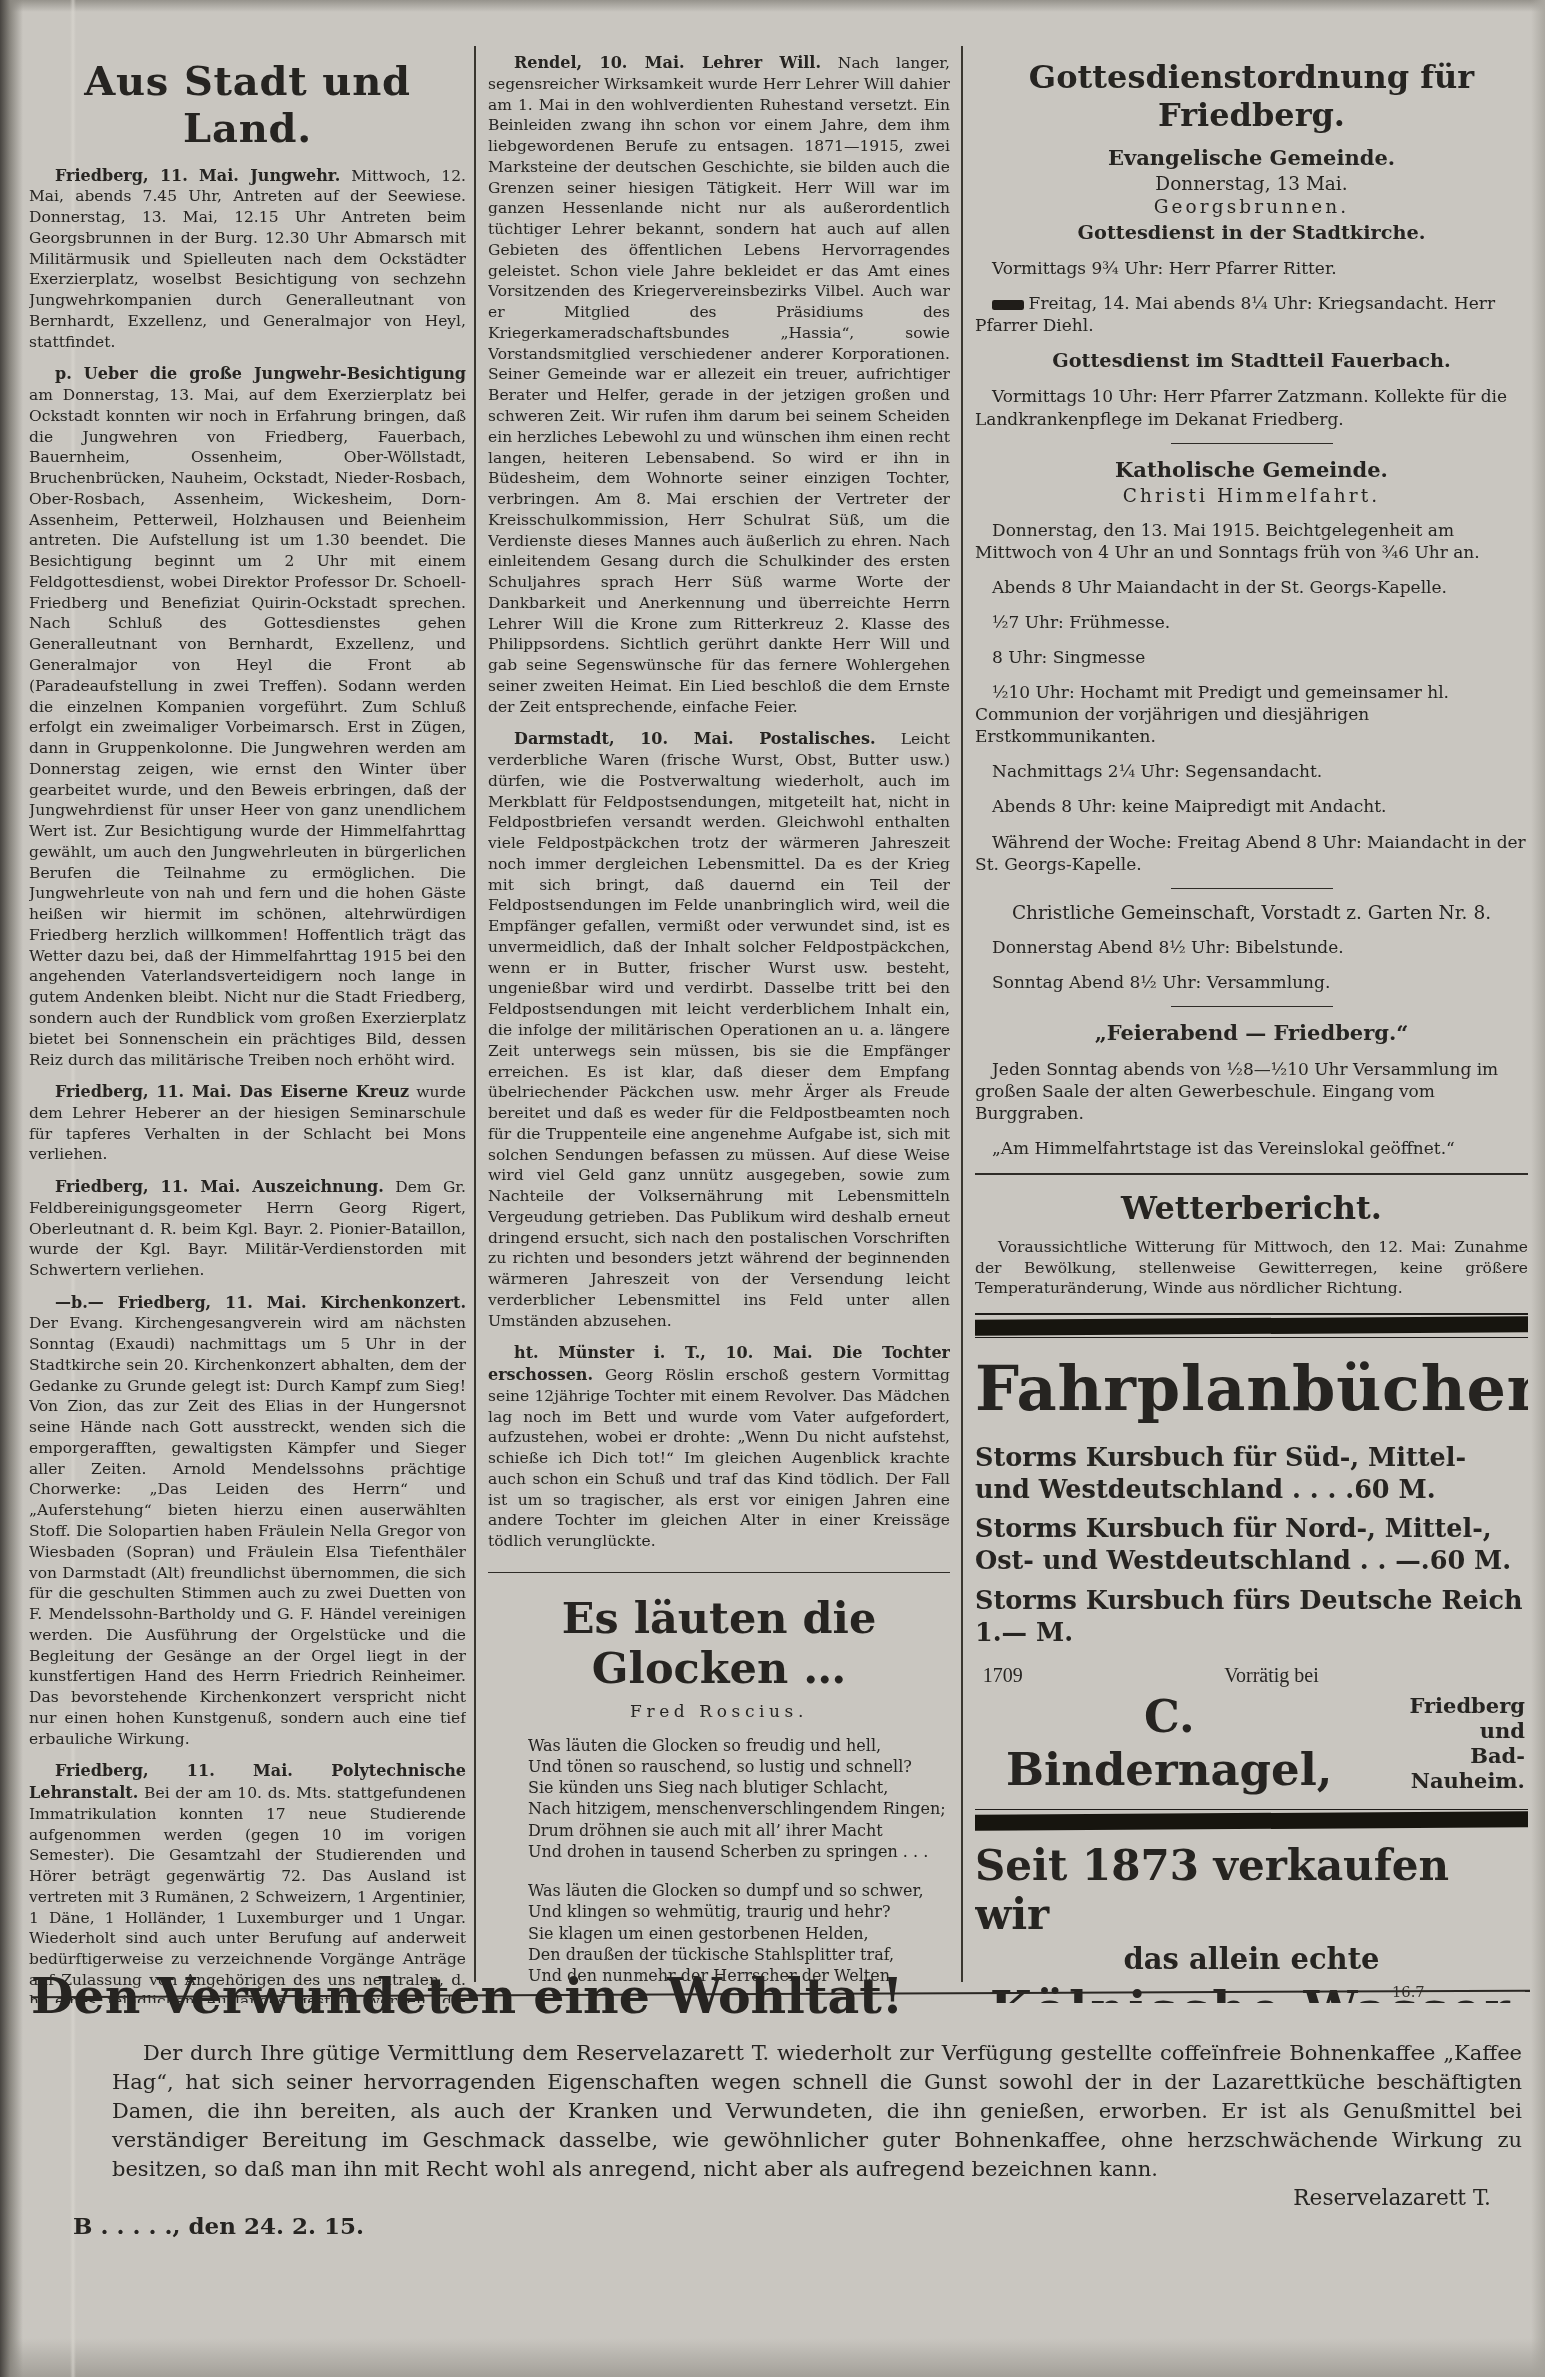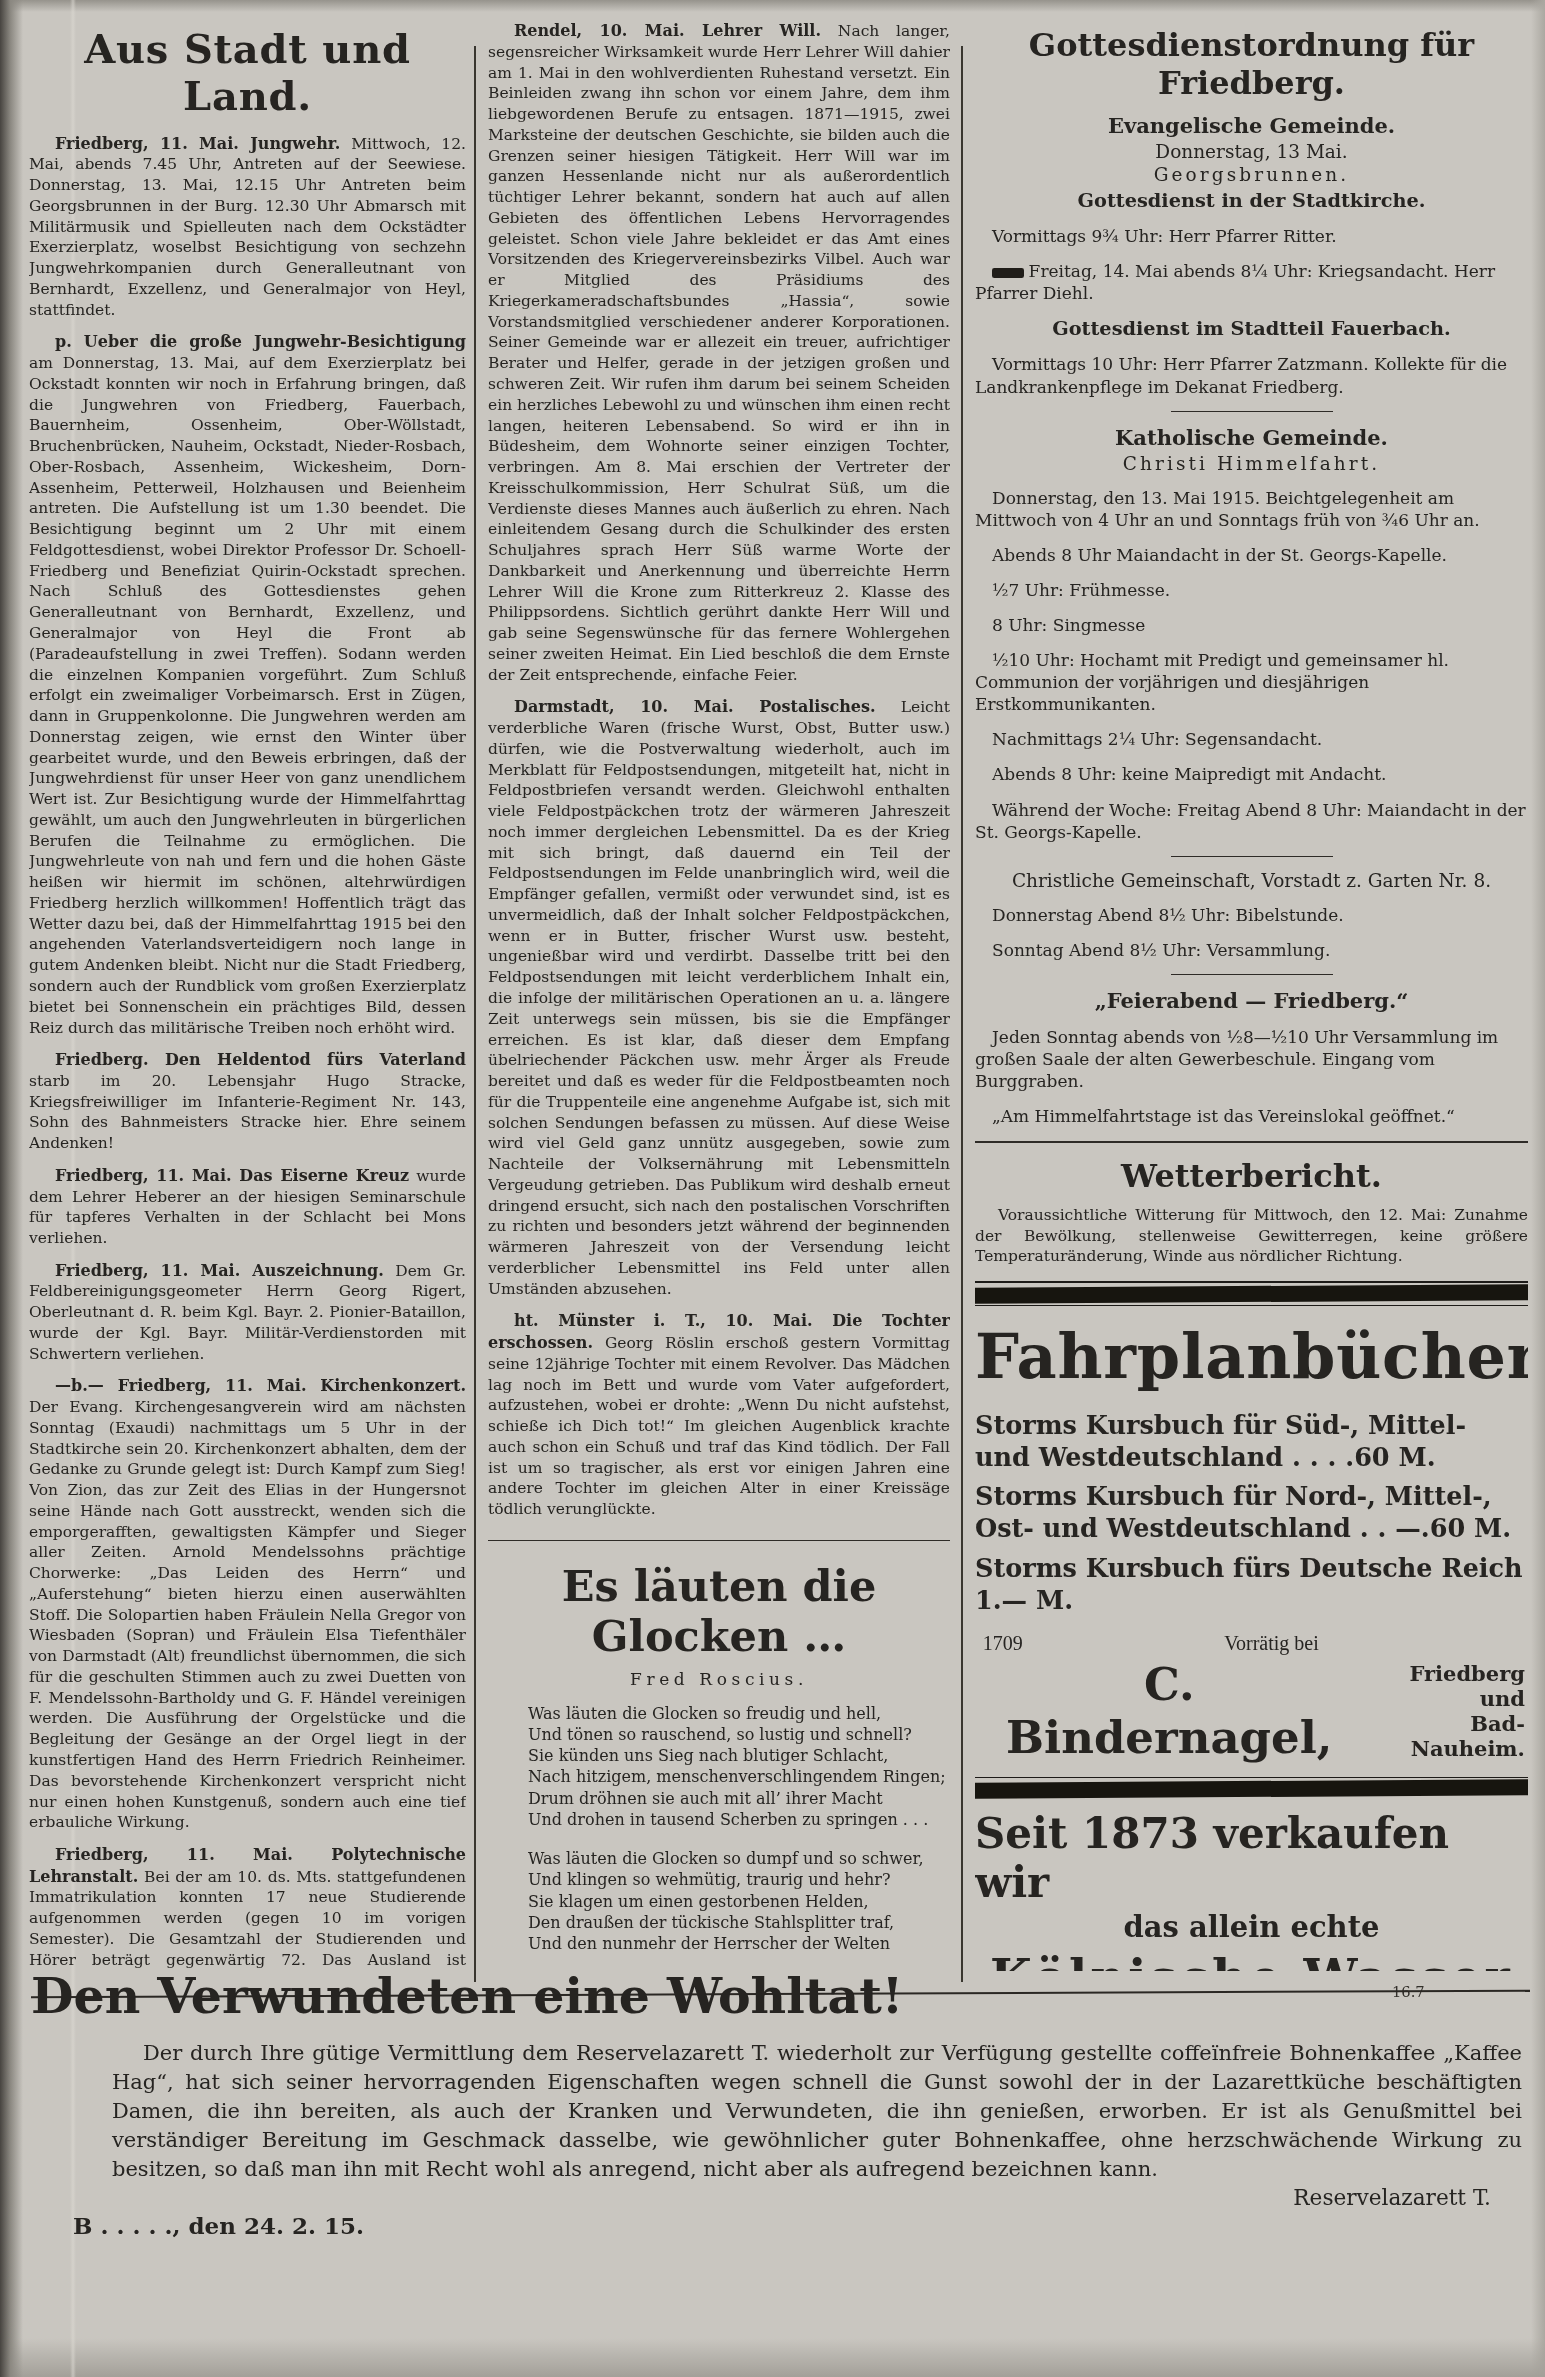--- a/index.html
+++ b/index.html
@@ -10,21 +10,21 @@
     background:linear-gradient(90deg,#474440 0%,#8b8881 45%,rgba(0,0,0,0) 100%);}
   .edge-top{position:absolute;left:0;top:0;width:100%;height:12.4px;
     background:linear-gradient(#96938c,rgba(0,0,0,0));}
   .edge-right{position:absolute;right:0;top:0;width:14px;height:100%;
     background:linear-gradient(270deg,#aba8a1,rgba(0,0,0,0));}
   .edge-bottom{position:absolute;left:0;bottom:0;width:100%;height:39px;
     background:linear-gradient(0deg,#a3a099,rgba(0,0,0,0));}
   .crease{position:absolute;left:70px;top:0;width:6.2px;height:100%;opacity:.6;
     background:linear-gradient(90deg,rgba(0,0,0,0),#dcd9d2,rgba(0,0,0,0));}
   
-  .col{position:absolute;top:20px;height:1951px;overflow:hidden;text-align:justify;}
+  .col{position:absolute;top:52px;height:1951px;overflow:hidden;text-align:justify;}
   .col1{left:29px;width:437px;}
   .col2{left:488px;width:462px;}
   .col3{left:975px;width:553px;text-align:center;}
   .vrule{position:absolute;top:46px;height:1936px;width:1.5px;background:#39362f;}
   .vr1{left:474px;}
   .vr2{left:961px;}
   
   .section-title{font-size:40px;font-weight:bold;text-align:center;margin:4.6px 0 14px 0;letter-spacing:0.8px;}
   .art{font-size:15.5px;line-height:1.34;margin:0 0 10.8px 0;text-indent:26px;}
   .art b{font-size:16px;}
@@ -79,21 +79,20 @@
 <div class="page">
   <div class="edge-top"></div>
   <div class="edge-right"></div>
   <div class="edge-bottom"></div>
   <div class="crease"></div>
 
   <div class="col col1">
     <div class="section-title">Aus Stadt und Land.</div>
     <p class="art"><b>Friedberg, 11. Mai. Jungwehr.</b> <span>Mittwoch, 12. Mai, abends 7.45 Uhr, Antreten auf der Seewiese. Donnerstag, 13. Mai, 12.15 Uhr Antreten beim Georgsbrunnen in der Burg. 12.30 Uhr Abmarsch mit Militärmusik und Spielleuten nach dem Ockstädter Exerzierplatz, woselbst Besichtigung von sechzehn Jungwehrkompanien durch Generalleutnant von Bernhardt, Exzellenz, und Generalmajor von Heyl, stattfindet.</span></p>
     <p class="art"><b>p. Ueber die große Jungwehr-Besichtigung</b> <span>am Donnerstag, 13. Mai, auf dem Exerzierplatz bei Ockstadt konnten wir noch in Erfahrung bringen, daß die Jungwehren von Friedberg, Fauerbach, Bauernheim, Ossenheim, Ober-Wöllstadt, Bruchenbrücken, Nauheim, Ockstadt, Nieder-Rosbach, Ober-Rosbach, Assenheim, Wickesheim, Dorn-Assenheim, Petterweil, Holzhausen und Beienheim antreten. Die Aufstellung ist um 1.30 beendet. Die Besichtigung beginnt um 2 Uhr mit einem Feldgottesdienst, wobei Direktor Professor Dr. Schoell-Friedberg und Benefiziat Quirin-Ockstadt sprechen. Nach Schluß des Gottesdienstes gehen Generalleutnant von Bernhardt, Exzellenz, und Generalmajor von Heyl die Front ab (Paradeaufstellung in zwei Treffen). Sodann werden die einzelnen Kompanien vorgeführt. Zum Schluß erfolgt ein zweimaliger Vorbeimarsch. Erst in Zügen, dann in Gruppenkolonne. Die Jungwehren werden am Donnerstag zeigen, wie ernst den Winter über gearbeitet wurde, und den Beweis erbringen, daß der Jungwehrdienst für unser Heer von ganz unendlichem Wert ist. Zur Besichtigung wurde der Himmelfahrttag gewählt, um auch den Jungwehrleuten in bürgerlichen Berufen die Teilnahme zu ermöglichen. Die Jungwehrleute von nah und fern und die hohen Gäste heißen wir hiermit im schönen, altehrwürdigen Friedberg herzlich willkommen! Hoffentlich trägt das Wetter dazu bei, daß der Himmelfahrttag 1915 bei den angehenden Vaterlandsverteidigern noch lange in gutem Andenken bleibt. Nicht nur die Stadt Friedberg, sondern auch der Rundblick vom großen Exerzierplatz bietet bei Sonnenschein ein prächtiges Bild, dessen Reiz durch das militärische Treiben noch erhöht wird.</span></p>
-    <p class="art"><b>Friedberg. Den Heldentod fürs Vaterland</b> <span>starb im 20. Lebensjahr Hugo Stracke, Kriegsfreiwilliger im Infanterie-Regiment Nr. 143, Sohn des Bahnmeisters Stracke hier. Ehre seinem Andenken!</span></p>
     <p class="art"><b>Friedberg, 11. Mai. Das Eiserne Kreuz</b> <span>wurde dem Lehrer Heberer an der hiesigen Seminarschule für tapferes Verhalten in der Schlacht bei Mons verliehen.</span></p>
     <p class="art"><b>Friedberg, 11. Mai. Auszeichnung.</b> <span>Dem Gr. Feldbereinigungsgeometer Herrn Georg Rigert, Oberleutnant d. R. beim Kgl. Bayr. 2. Pionier-Bataillon, wurde der Kgl. Bayr. Militär-Verdienstorden mit Schwertern verliehen.</span></p>
     <p class="art"><b>—b.— Friedberg, 11. Mai. Kirchenkonzert.</b> <span>Der Evang. Kirchengesangverein wird am nächsten Sonntag (Exaudi) nachmittags um 5 Uhr in der Stadtkirche sein 20. Kirchenkonzert abhalten, dem der Gedanke zu Grunde gelegt ist: Durch Kampf zum Sieg! Von Zion, das zur Zeit des Elias in der Hungersnot seine Hände nach Gott ausstreckt, wenden sich die emporgerafften, gewaltigsten Kämpfer und Sieger aller Zeiten. Arnold Mendelssohns prächtige Chorwerke: „Das Leiden des Herrn“ und „Auferstehung“ bieten hierzu einen auserwählten Stoff. Die Solopartien haben Fräulein Nella Gregor von Wiesbaden (Sopran) und Fräulein Elsa Tiefenthäler von Darmstadt (Alt) freundlichst übernommen, die sich für die geschulten Stimmen auch zu zwei Duetten von F. Mendelssohn-Bartholdy und G. F. Händel vereinigen werden. Die Ausführung der Orgelstücke und die Begleitung der Gesänge an der Orgel liegt in der kunstfertigen Hand des Herrn Friedrich Reinheimer. Das bevorstehende Kirchenkonzert verspricht nicht nur einen hohen Kunstgenuß, sondern auch eine tief erbauliche Wirkung.</span></p>
     <p class="art"><b>Friedberg, 11. Mai. Polytechnische Lehranstalt.</b> <span>Bei der am 10. ds. Mts. stattgefundenen Immatrikulation konnten 17 neue Studierende aufgenommen werden (gegen 10 im vorigen Semester). Die Gesamtzahl der Studierenden und Hörer beträgt gegenwärtig 72. Das Ausland ist vertreten mit 3 Rumänen, 2 Schweizern, 1 Argentinier, 1 Däne, 1 Holländer, 1 Luxemburger und 1 Ungar. Wiederholt sind auch unter Berufung auf anderweit bedürftigerweise zu verzeichnende Vorgänge Anträge auf Zulassung von Angehörigen des uns neutralen, d. h. eines feindlichen Auslandes gestellt worden, die natürlich ohne weiteres abgelehnt worden sind. Die allgemein-bildenden Vorlesungen werden in erfreulichem Maße auch von unserer Bürgerschaft besucht; u. a. haben sich bisher auch 20 Damen aus der Stadt zu den für die hiesigen Aufenthalt nehmenden Verwundeten bestehenden Vorlesungen angemeldet, insbesondere für die Vortragsdarbietungen allgemein-bildender Art.</span></p>
   </div>
 
   <div class="vrule vr1"></div>
 
   <div class="col col2">
     <p class="art"><b>Rendel, 10. Mai. Lehrer Will.</b> <span>Nach langer, segensreicher Wirksamkeit wurde Herr Lehrer Will dahier am 1. Mai in den wohlverdienten Ruhestand versetzt. Ein Beinleiden zwang ihn schon vor einem Jahre, dem ihm liebgewordenen Berufe zu entsagen. 1871—1915, zwei Marksteine der deutschen Geschichte, sie bilden auch die Grenzen seiner hiesigen Tätigkeit. Herr Will war im ganzen Hessenlande nicht nur als außerordentlich tüchtiger Lehrer bekannt, sondern hat auch auf allen Gebieten des öffentlichen Lebens Hervorragendes geleistet. Schon viele Jahre bekleidet er das Amt eines Vorsitzenden des Kriegervereinsbezirks Vilbel. Auch war er Mitglied des Präsidiums des Kriegerkameradschaftsbundes „Hassia“, sowie Vorstandsmitglied verschiedener anderer Korporationen. Seiner Gemeinde war er allezeit ein treuer, aufrichtiger Berater und Helfer, gerade in der jetzigen großen und schweren Zeit. Wir rufen ihm darum bei seinem Scheiden ein herzliches Lebewohl zu und wünschen ihm einen recht langen, heiteren Lebensabend. So wird er ihn in Büdesheim, dem Wohnorte seiner einzigen Tochter, verbringen. Am 8. Mai erschien der Vertreter der Kreisschulkommission, Herr Schulrat Süß, um die Verdienste dieses Mannes auch äußerlich zu ehren. Nach einleitendem Gesang durch die Schulkinder des ersten Schuljahres sprach Herr Süß warme Worte der Dankbarkeit und Anerkennung und überreichte Herrn Lehrer Will die Krone zum Ritterkreuz 2. Klasse des Philippsordens. Sichtlich gerührt dankte Herr Will und gab seine Segenswünsche für das fernere Wohlergehen seiner zweiten Heimat. Ein Lied beschloß die dem Ernste der Zeit entsprechende, einfache Feier.</span></p>

